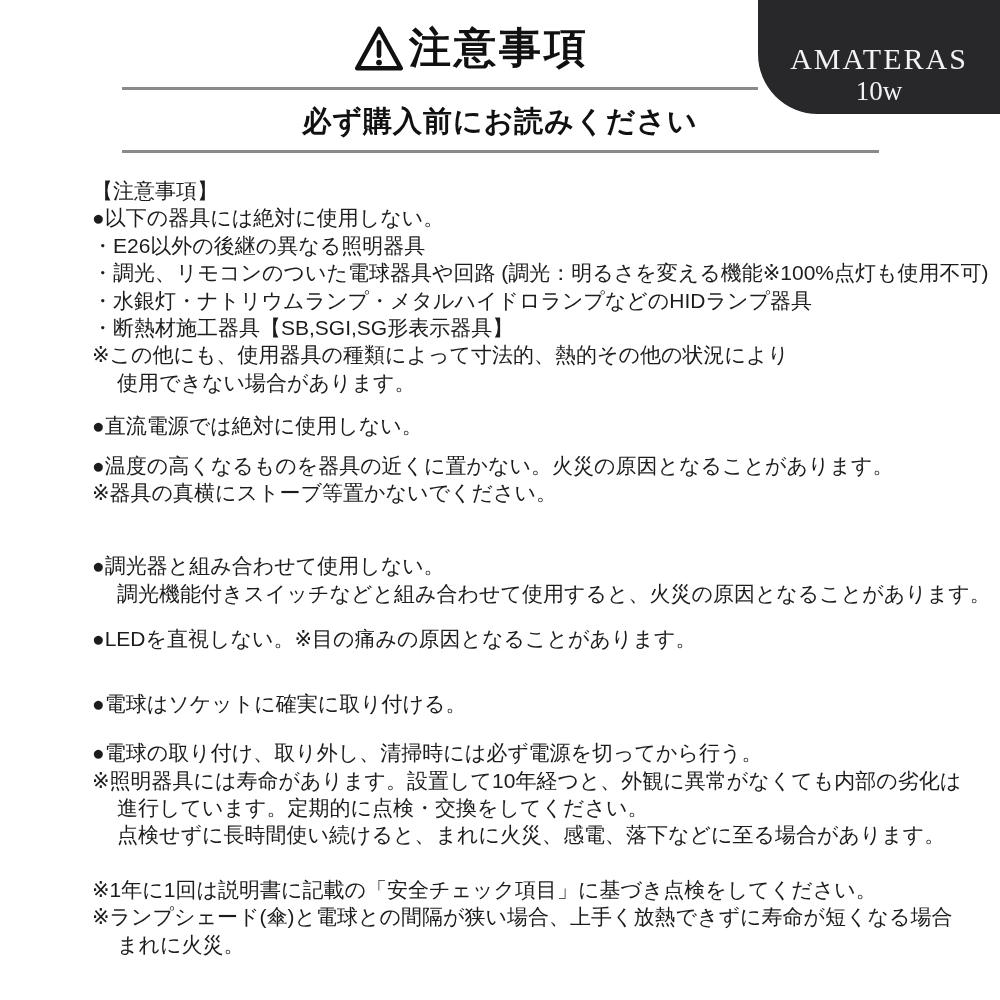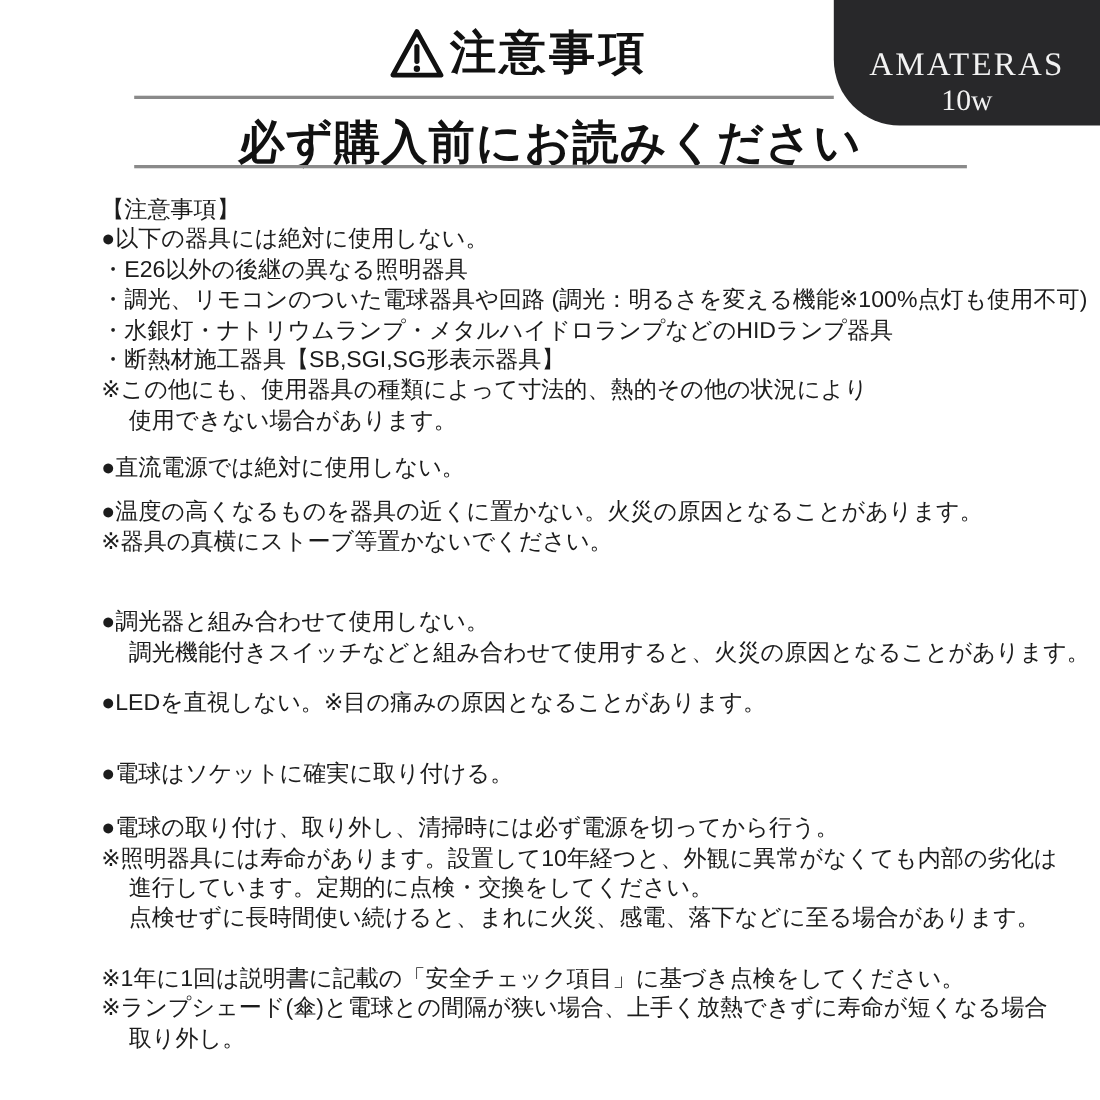--- a/index.html
+++ b/index.html
@@ -50,21 +50,21 @@
   .divider {
     position: absolute;
     height: 3px;
   }
   .divider-top  { left: 122px; top: 87px;  width: 636px; }
   .divider-bottom { left: 122px; top: 150px; width: 757px; }
   .subtitle {
     position: absolute;
     top: 102px; left: 500px;
     transform: translateX(-50%);
-    font-size: 42px;
+    font-size: 29px;
     font-weight: bold;
     letter-spacing: 1px;
     white-space: nowrap;
   }
 
   
   .body-text {
     position: absolute;
     left: 92px; top: 177px;
     width: 880px;
@@ -134,17 +134,17 @@
       </div>
       <div class="block block-6">
         <div class="line">●電球の取り付け、取り外し、清掃時には必ず電源を切ってから行う。</div>
         <div class="line">※照明器具には寿命があります。設置して10年経つと、外観に異常がなくても内部の劣化は</div>
         <div class="line indent">進行しています。定期的に点検・交換をしてください。</div>
         <div class="line indent">点検せずに長時間使い続けると、まれに火災、感電、落下などに至る場合があります。</div>
       </div>
       <div class="block block-7">
         <div class="line">※1年に1回は説明書に記載の「安全チェック項目」に基づき点検をしてください。</div>
         <div class="line">※ランプシェード(傘)と電球との間隔が狭い場合、上手く放熱できずに寿命が短くなる場合</div>
-        <div class="line indent">取り外し。</div>
+        <div class="line indent">まれに火災。</div>
       </div>
     </div>
 
 </div>
 
 </body></html>

